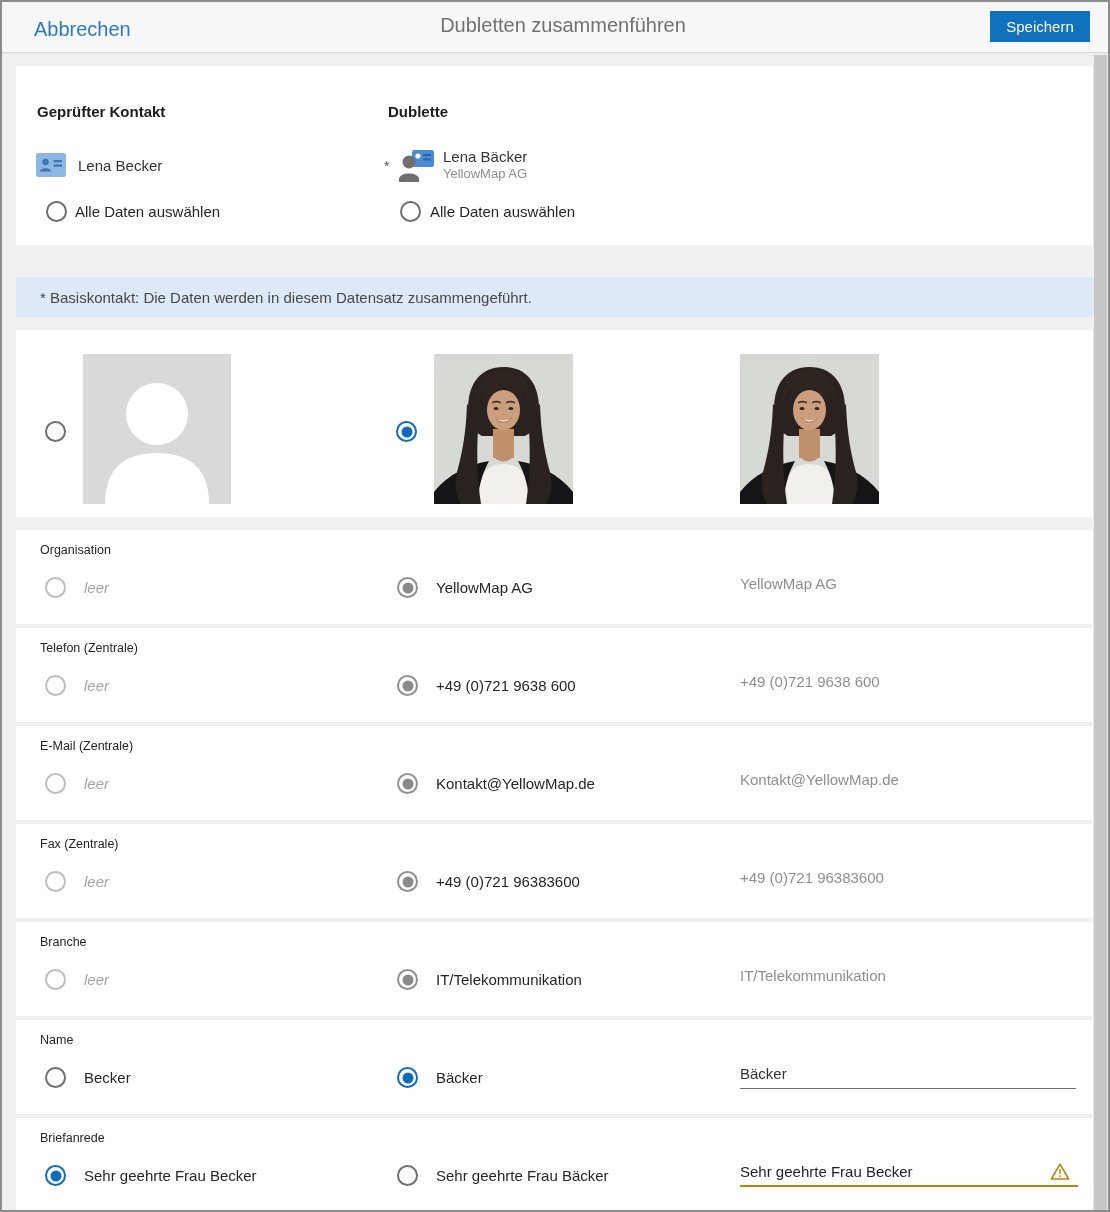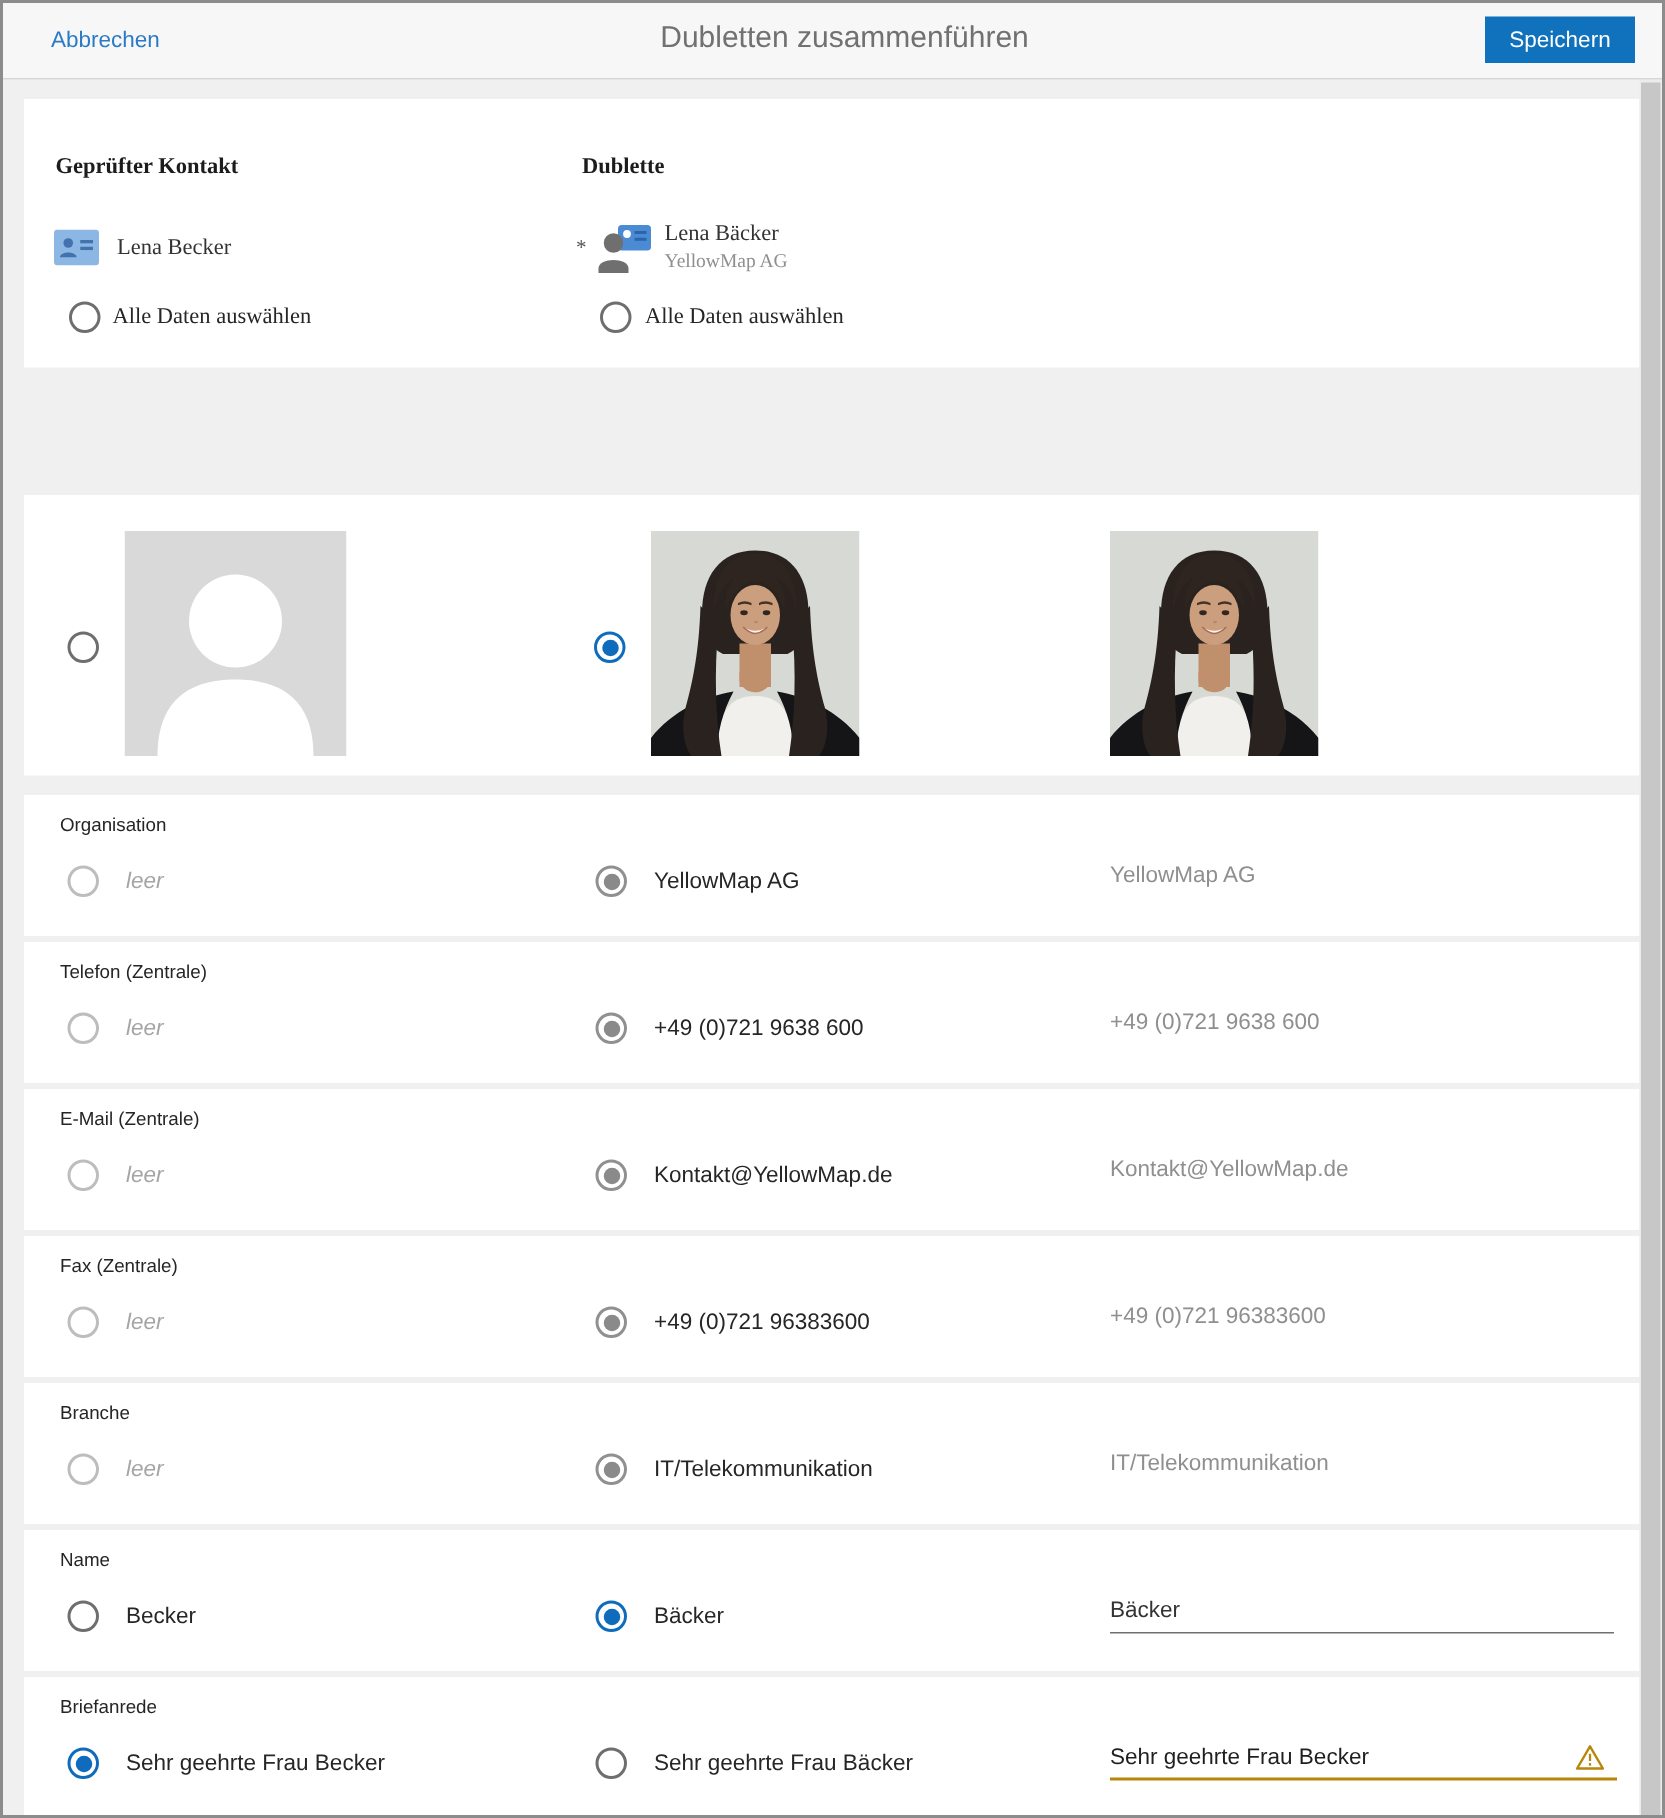--- a/index.html
+++ b/index.html
@@ -6,31 +6,31 @@
   #app {
     position:relative; width:1110px; height:1212px;
     background:#f0f0f0; overflow:hidden;
     font-family:"Liberation Sans", sans-serif;
     -webkit-font-smoothing:antialiased;
   }
   .frame { position:absolute; inset:0; border:2px solid #8c8c8c; box-sizing:border-box; pointer-events:none; z-index:60; }
 
   
   .topbar { position:absolute; left:0; top:0; width:100%; height:53px; background:#f7f7f7; border-bottom:1px solid #d6d6d6; box-sizing:border-box; z-index:5; }
-  .cancel { position:absolute; left:34px; top:18px; font-size:15px; color:#2b7bc4; cursor:pointer; }
+  .cancel { position:absolute; left:34px; top:18px; font-size:20px; color:#2b7bc4; cursor:pointer; }
   .title  { position:absolute; left:0; right:0; top:14px; text-align:center; font-size:20px; color:#717171;margin-left:16px; }
   .save-btn { position:absolute; right:20px; top:11px; width:100px; height:31px; background:#1071bc; color:#ffffff; font-size:15px; border:none; font-family:inherit; cursor:pointer; }
 
   
   .scroll-track { position:absolute; left:1093px; top:53px; width:15px; height:1159px; background:#ececec; z-index:4; }
   .scroll-thumb { position:absolute; left:1px; top:2px; width:13px; height:1155px; background:#c7c7c7; }
 
   
   .card { position:absolute; left:16px; width:1077px; background:#ffffff; }
-  #header-card { top:66px; height:179px;font-family:Liberation Serif, serif; }
+  #header-card { top:66px; height:179px; }
   .infobar { position:absolute; left:16px; top:277px; width:1077px; height:40px; background:#dde9f6; display:flex; align-items:center; padding-left:24px; box-sizing:border-box; font-size:15px; color:#474747; }
   .photo-row { top:330px; height:187px; }
   .row { position:absolute; left:16px; width:1077px; height:94px; background:#ffffff; }
 
   .col-title { position:absolute; top:37px; font-weight:bold; font-size:15px; color:#1c1c1c; }
   .ct-left { left:21px; } .ct-right { left:372px; }
 
   .contact-left  { position:absolute; left:20px; top:84px; height:30px; display:flex; align-items:center; gap:12px; }
   .contact-right { position:absolute; left:368px; top:82px; display:flex; align-items:flex-start; }
   .contact-name { font-size:15px; color:#333333; }
@@ -153,20 +153,23 @@
     <div class="sel-all sa-left">
       <span class="radio r-off"></span>
       <span class="sel-all-label">Alle Daten auswählen</span>
     </div>
     <div class="sel-all sa-right">
       <span class="radio r-off"></span>
       <span class="sel-all-label">Alle Daten auswählen</span>
     </div>
   </div>
 
+  <div class="infobar">
+    <span>* Basiskontakt: Die Daten werden in diesem Datensatz zusammengeführt.</span>
+  </div>
 
   <div class="card photo-row">
     <span class="radio r-off pr1"></span>
     <span class="photo ph-left">
       <svg width="148" height="150">
           <use href="#sym-placeholder"></use>
         </svg>
     </span>
     <span class="radio r-on pr2"></span>
     <span class="photo ph-mid">

